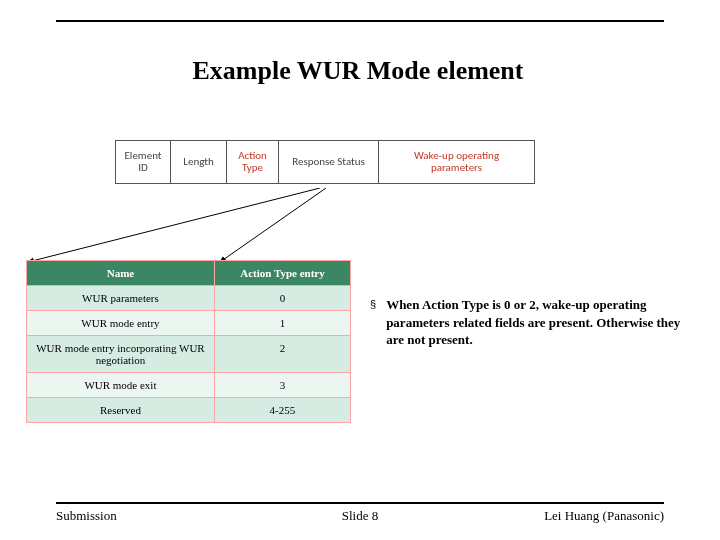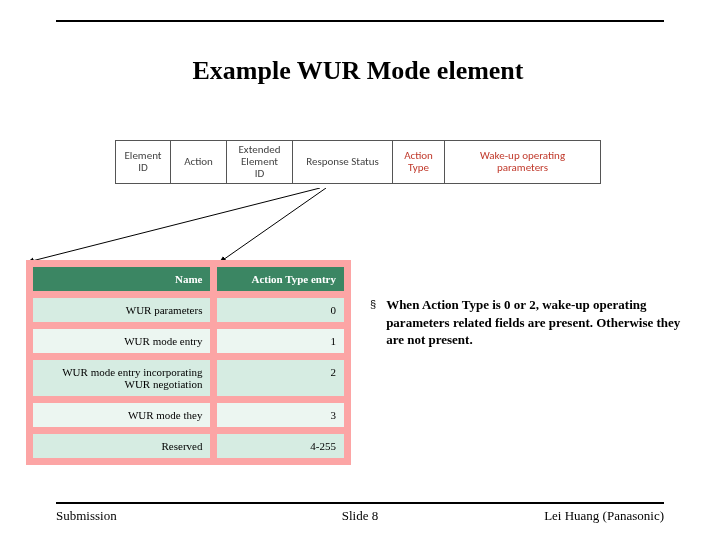--- a/index.html
+++ b/index.html
@@ -9,21 +9,21 @@
   .header-row { display: flex; justify-content: space-between; font-weight: bold; font-size: 14px; }
   .header-rule { border: none; border-top: 2px solid #000; margin-top: 4px; }
   .title { position: absolute; top: 56px; left: 0; right: 4px; text-align: center; font-weight: bold; font-size: 26px; }
   .diagram { position: absolute; top: 140px; left: 115px; width: 490px; }
   .boxrow { display: flex; }
   .dbox { border: 1px solid #555; font-family: Calibri, Arial, sans-serif; font-size: 11px; color: #444; height: 44px; display: flex; align-items: center; justify-content: center; text-align: center; padding: 2px 11px; line-height: 1.1; }
   .dbox.red { color: #c0392b; }
   .arrows { position: absolute; top: 188px; left: 0; width: 720px; height: 80px; pointer-events: none; }
   .table-wrap { position: absolute; top: 260px; left: 26px; width: 325px; }
   table { border-collapse: collapse; width: 100%; font-size: 11px; }
-  th, td { border: 7px solid #fca5a5; text-align: right; padding: 6px 8px; vertical-align: top; }
+  th, td { border: 1px solid #fca5a5; text-align: center; padding: 6px 8px; vertical-align: top; }
   th { background: #3b8663; color: #fff; font-weight: bold; }
   tbody tr:nth-child(odd) td { background: #d6ece2; }
   tbody tr:nth-child(even) td { background: #ecf6f1; }
   td.col-name { width: 58%; }
   td.col-val { width: 42%; }
   .bullet-wrap { position: absolute; top: 296px; left: 370px; width: 320px; font-size: 13px; display: flex; }
   .bullet-mark { font-family: Arial, sans-serif; font-size: 11px; margin-right: 10px; margin-top: 2px; }
   .bullet-text { line-height: 1.35; font-weight: bold; }
   .footer { position: absolute; bottom: 16px; left: 56px; right: 56px; }
   .footer-rule { border: none; border-top: 2px solid #000; margin-bottom: 4px; }
@@ -37,24 +37,23 @@
 
   <div class="header">
     <hr class="header-rule">
   </div>
 
   <div class="title">Example WUR Mode element</div>
 
   <div class="diagram">
     <div class="boxrow" id="boxrow">
         <div class="dbox" style="width: 56px;">Element ID</div>
-        <div class="dbox" style="width: 56px; border-left: none;">Action</div>
-        <div class="dbox" style="width: 66px; border-left: none;">Extended Element ID</div>
+        <div class="dbox" style="width: 56px; border-left: none;">Length</div>
+        <div class="dbox red" style="width: 52px; border-left: none;">Action Type</div>
         <div class="dbox" style="width: 100px; border-left: none;">Response Status</div>
-        <div class="dbox red" style="width: 52px; border-left: none;">Action Type</div>
         <div class="dbox red" style="width: 156px; border-left: none;">Wake-up operating parameters</div>
       </div>
   </div>
 
   <svg class="arrows">
     <defs>
       <marker id="ah" markerWidth="8" markerHeight="8" refX="6" refY="3" orient="auto">
         <path d="M0,0 L7,3 L0,6 Z" fill="#000"></path>
       </marker>
     </defs>
@@ -77,21 +76,21 @@
           </tr>
           <tr>
             <td class="col-name">WUR mode entry</td>
             <td class="col-val">1</td>
           </tr>
           <tr>
             <td class="col-name">WUR mode entry incorporating WUR negotiation</td>
             <td class="col-val">2</td>
           </tr>
           <tr>
-            <td class="col-name">WUR mode they</td>
+            <td class="col-name">WUR mode exit</td>
             <td class="col-val">3</td>
           </tr>
           <tr>
             <td class="col-name">Reserved</td>
             <td class="col-val">4-255</td>
           </tr>
         </tbody>
     </table>
   </div>
 

